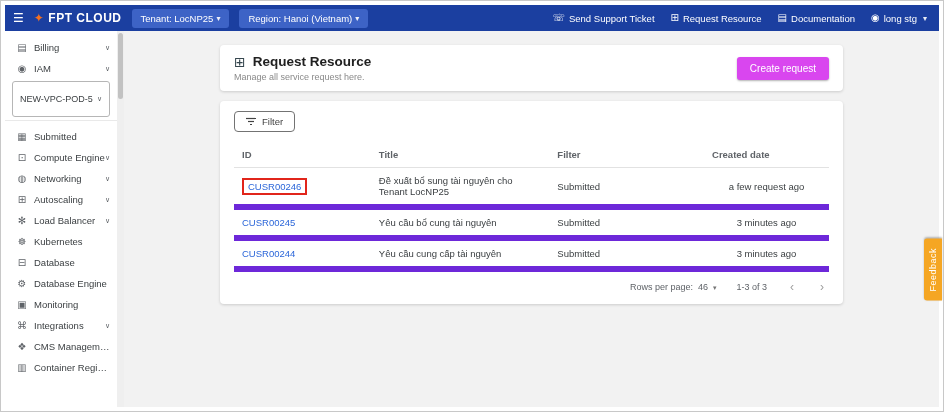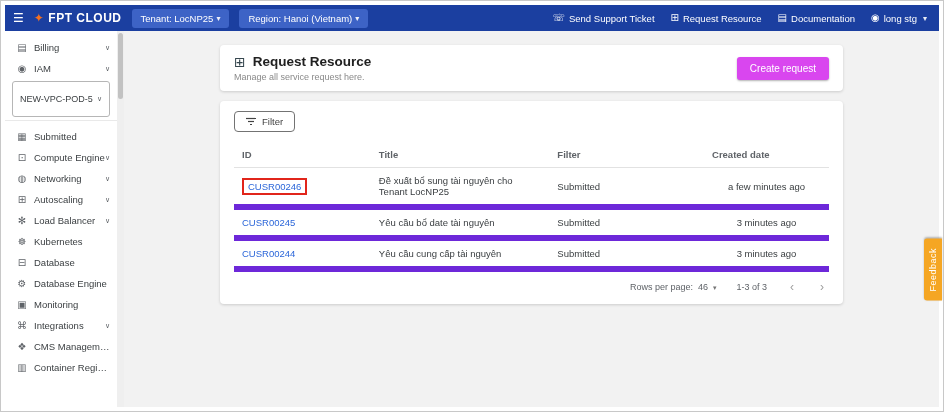--- a/index.html
+++ b/index.html
@@ -233,25 +233,25 @@
           </thead>
           <tbody>
             <tr>
               <td>
                 <span class="red-box">
                   <a class="id-link">CUSR00246</a>
                 </span>
               </td>
               <td>Đề xuất bổ sung tài nguyên cho Tenant LocNP25</td>
               <td>Submitted</td>
-              <td class="created">a few minutes ago</td>
+              <td class="created">a few request ago</td>
             </tr>
             <tr>
               <td><a class="id-link">CUSR00245</a></td>
-              <td>Yêu cầu bổ date tài nguyên</td>
+              <td>Yêu cầu bổ cung tài nguyên</td>
               <td>Submitted</td>
               <td class="created">3 minutes ago</td>
             </tr>
             <tr>
               <td><a class="id-link">CUSR00244</a></td>
               <td>Yêu cầu cung cấp tài nguyên</td>
               <td>Submitted</td>
               <td class="created">3 minutes ago</td>
             </tr>
           </tbody>

